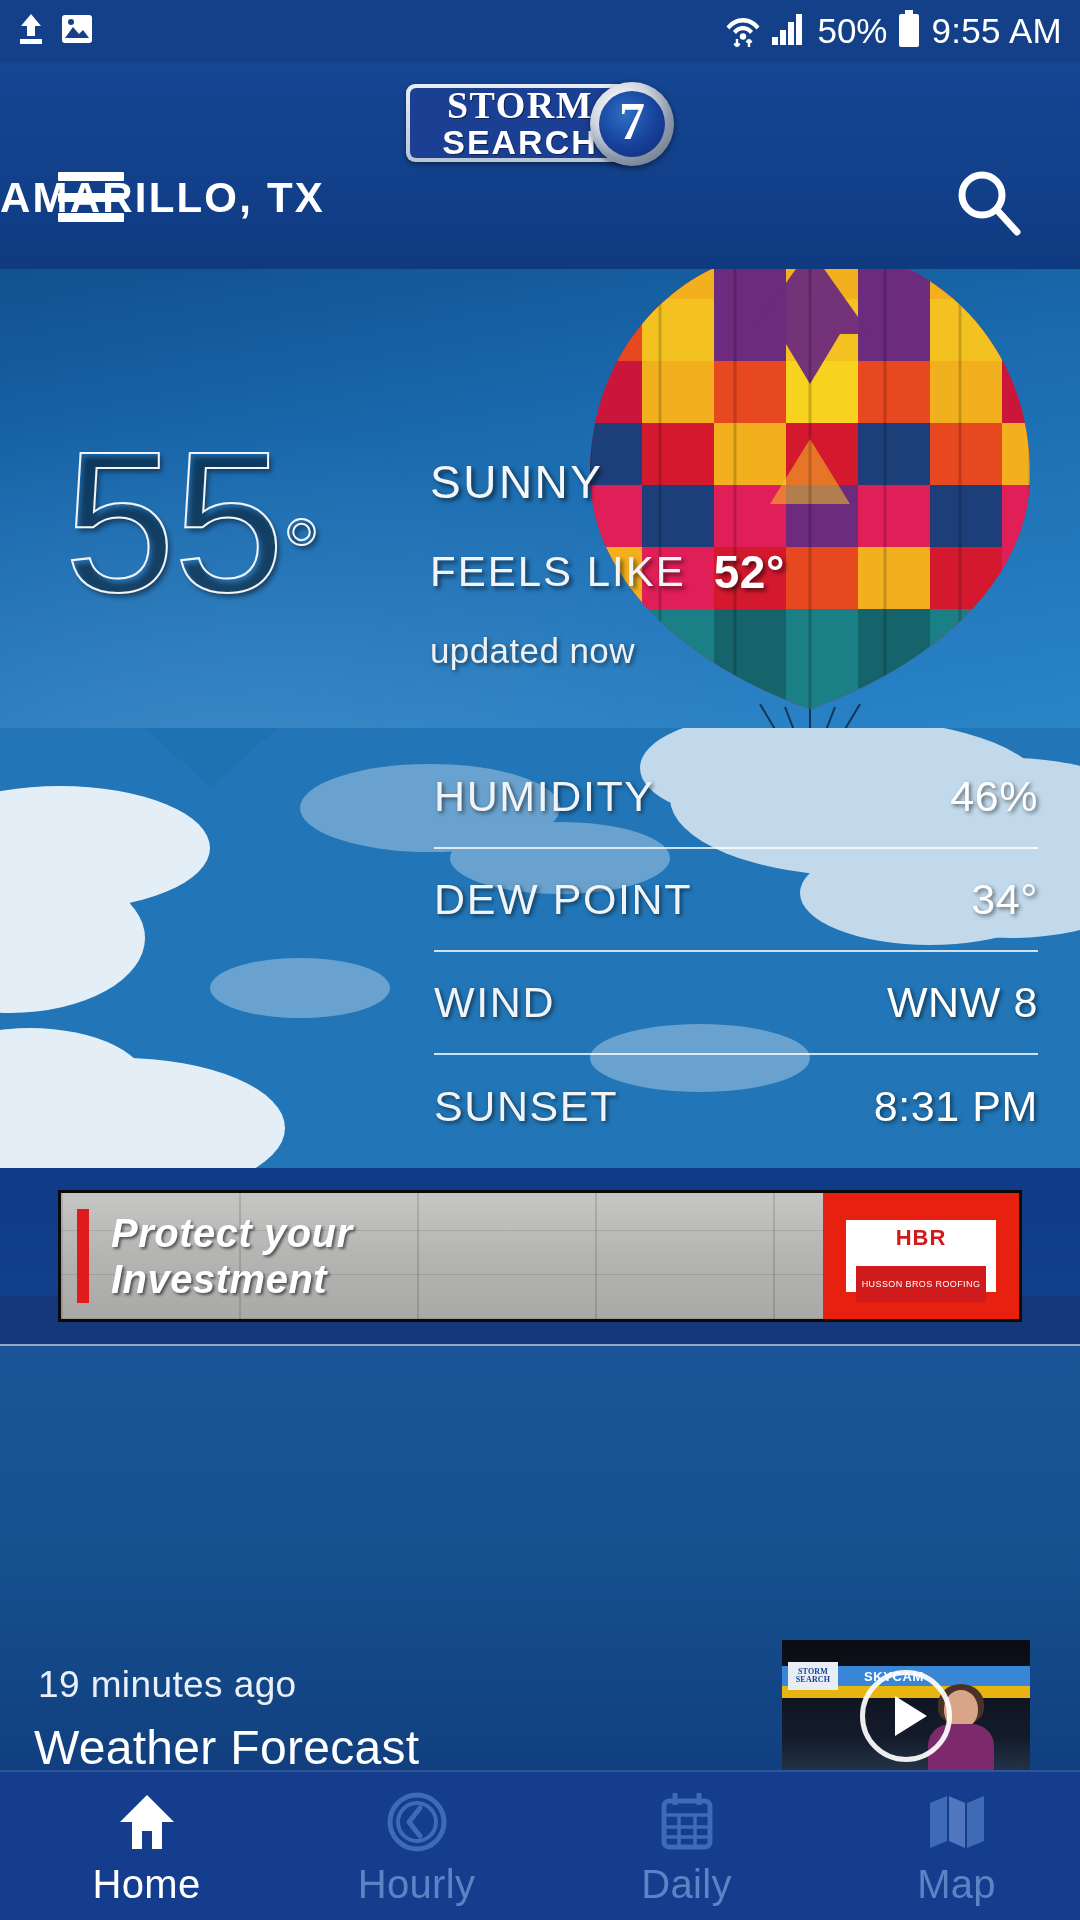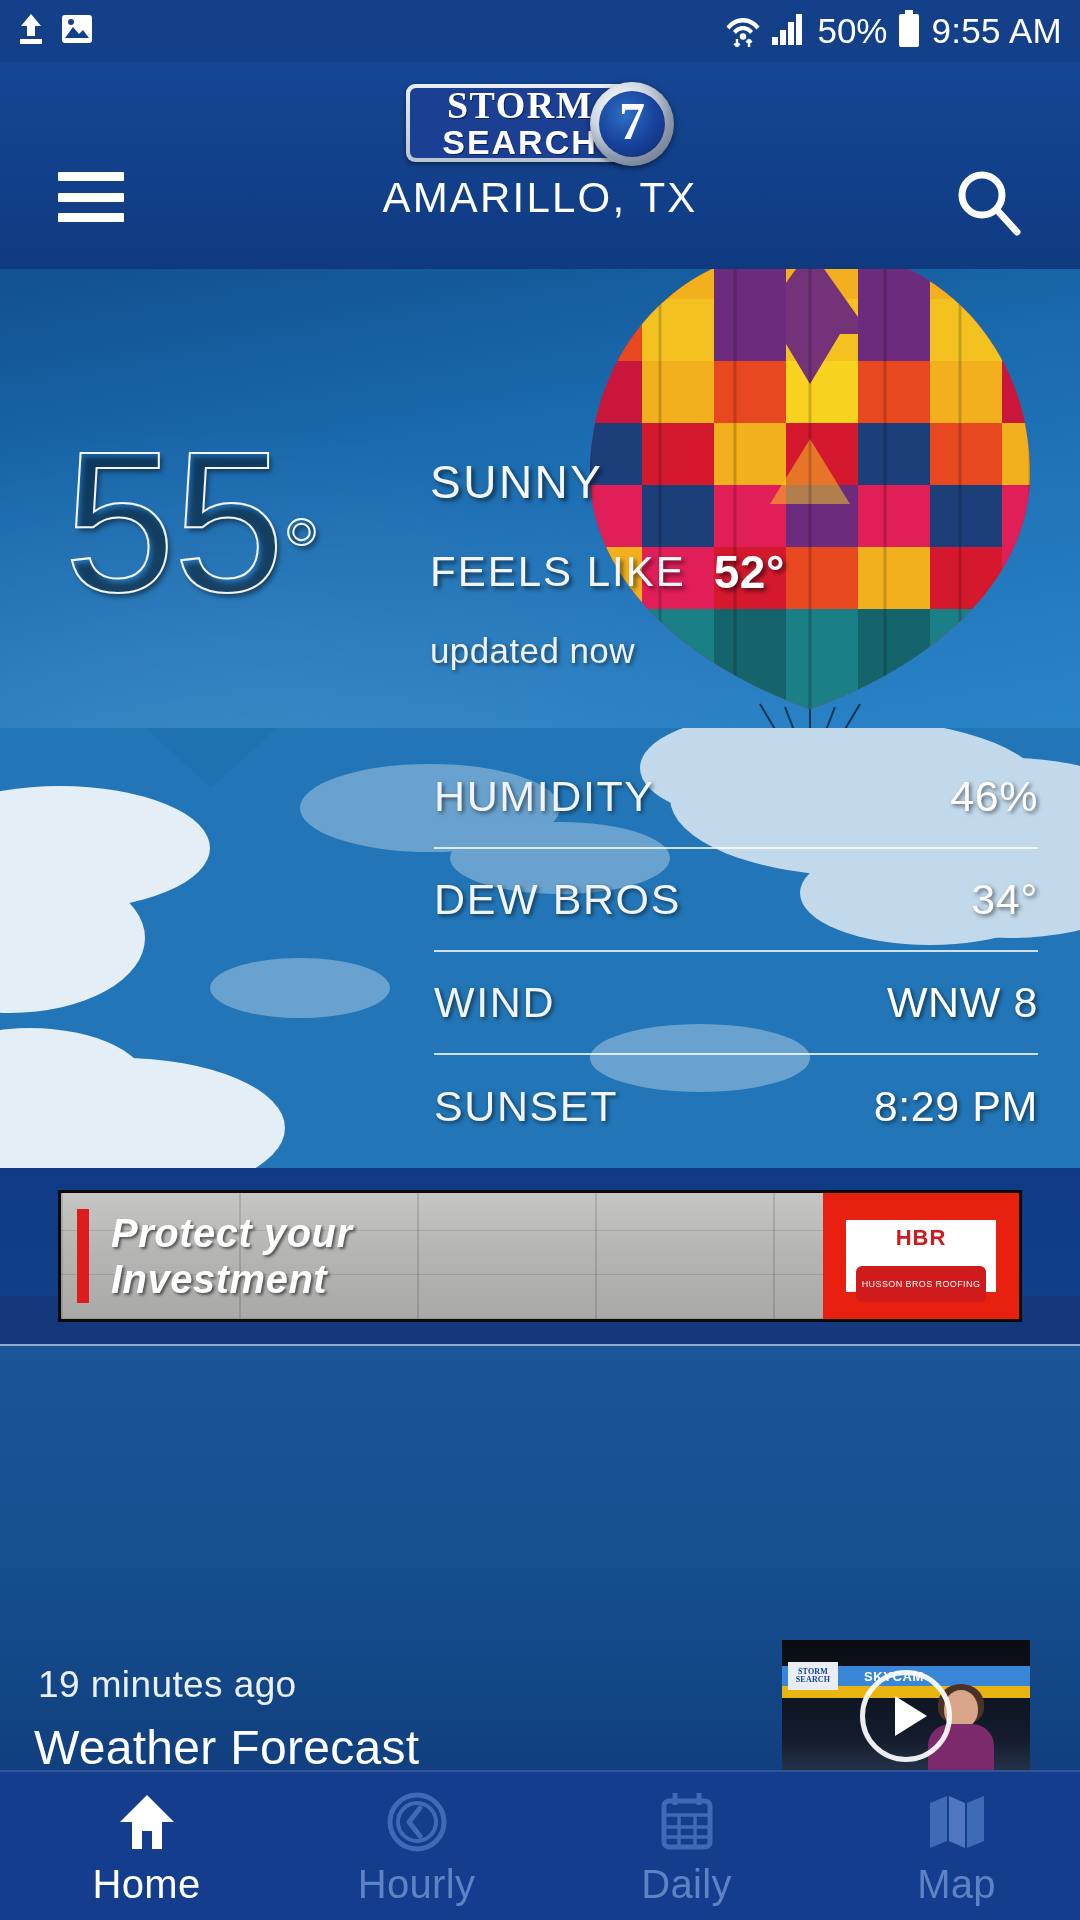--- a/index.html
+++ b/index.html
@@ -72,22 +72,22 @@
     box-shadow:0 2px 6px rgba(0,0,0,.5);
   }
   .logo-seven-in{
     width:66px; height:66px; border-radius:50%;
     background:radial-gradient(circle at 40% 35%, #2d6fc4 0%, #17409a 55%, #0e2c70 100%);
     display:flex; align-items:center; justify-content:center;
     color:#ffffff; font-family:"Liberation Serif", serif;
     font-size:52px; font-weight:700; line-height:1; padding-bottom:4px;
   }
   .city{
-    position:absolute; left:0; top:112px; width:1080px; text-align:center;
-    color:#ffffff; font-size:42px; letter-spacing:2.2px; font-weight:400;
+    position:absolute; left:0; top:112px; width:1080px; 
+    color:#ffffff; font-size:42px; letter-spacing:2.2px; font-weight:700;
   }
 
   
   .hero{
     position:absolute; left:0; top:269px; width:1080px; height:459px;
     overflow:hidden;
     background:linear-gradient(165deg,#1a5fa5 0%, #1d72bb 45%, #2a83c6 100%);
   }
   .hero .sky{
     position:absolute; inset:0;
@@ -191,21 +191,21 @@
   .ad-right{
     width:196px; flex:none; background:#e8200f;
     display:flex; align-items:center; justify-content:center;
   }
   .ad-logo{
     width:150px; height:72px; background:#ffffff;
     display:flex; flex-direction:column; align-items:center; justify-content:center; gap:18px;
   }
   .ad-logo-arc{ width:104px; height:12px; background:#cf1b1b; border-radius:52px 52px 0 0; }
   .ad-logo-hbr{ color:#cf1b1b; font-weight:700; font-size:22px; letter-spacing:1px; line-height:20px; }
-  .ad-logo-sub{ background:#cf1b1b; color:#ffffff; font-size:9px; letter-spacing:.4px; padding:13px 6px;border-radius:6px; }
+  .ad-logo-sub{ background:#cf1b1b; color:#ffffff; font-size:9px; letter-spacing:.4px; padding:13px 6px; }
 
   
   .news{
     position:absolute; left:0; top:1344px; width:1080px; height:426px;
     background:linear-gradient(180deg,#1a5697 0%, #15508f 50%, #113f7f 100%);
     border-top:2px solid rgba(255,255,255,.55);
     cursor:pointer;
   }
   .news-time{
     position:absolute; left:38px; top:318px;
@@ -472,30 +472,30 @@
         <ellipse cx="700" cy="330" rx="110" ry="34"></ellipse>
       </g>
     </svg>
 
     <div class="rows">
       <div class="row">
         <span class="row-lbl">HUMIDITY</span>
         <span class="row-val">46%</span>
       </div>
       <div class="row">
-        <span class="row-lbl">DEW BROS</span>
+        <span class="row-lbl">DEW POINT</span>
         <span class="row-val">34°</span>
       </div>
       <div class="row">
         <span class="row-lbl">WIND</span>
         <span class="row-val">WNW 8</span>
       </div>
       <div class="row">
         <span class="row-lbl">SUNSET</span>
-        <span class="row-val">8:29 PM</span>
+        <span class="row-val">8:31 PM</span>
       </div>
     </div>
   </div>
 
   <div class="ad-zone">
     <div class="ad">
       <div class="ad-left">
         <div class="ad-bar"></div>
         <div class="ad-text">
           <div>Protect your</div>

